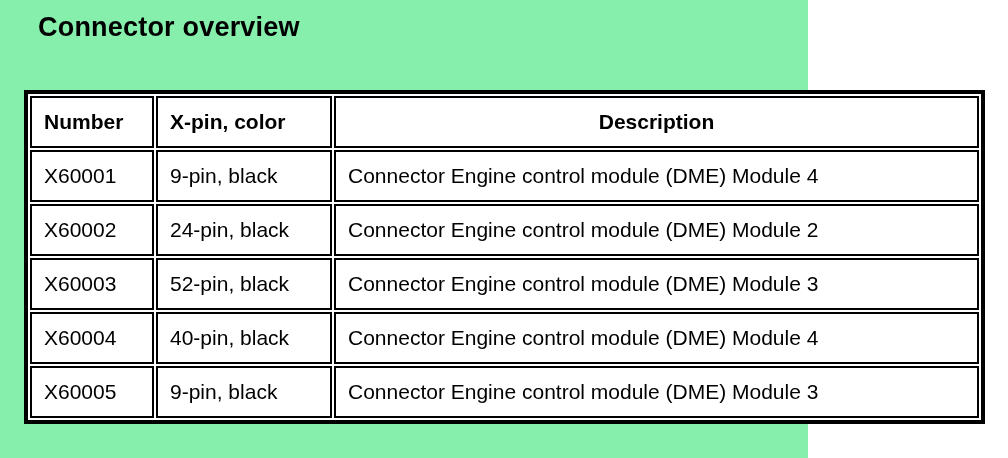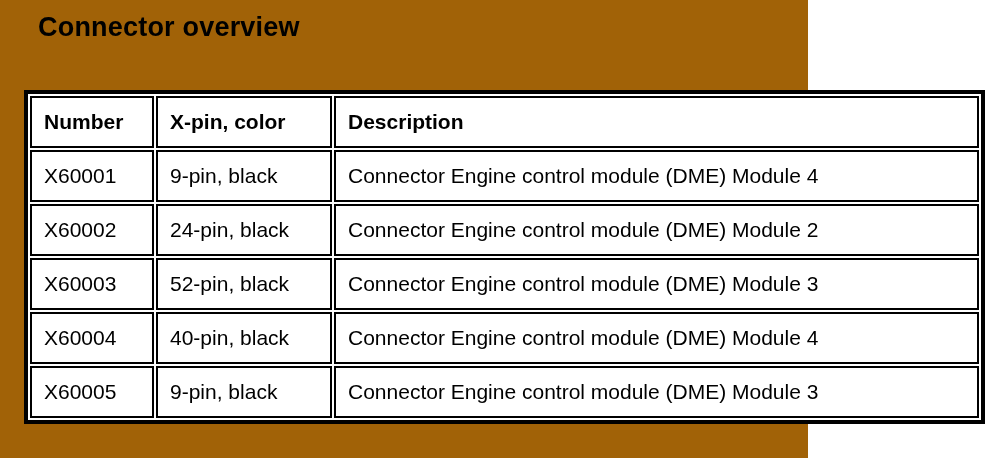--- a/index.html
+++ b/index.html
@@ -10,21 +10,21 @@
     background: #ffffff;
     font-family: "Liberation Sans", "DejaVu Sans", sans-serif;
     color: #000000;
     overflow: hidden;
   }
 
   .page {
     position: relative;
     width: 808px;
     height: 458px;
-    background: #a16207;
+    background: #86efac;
   }
 
   .page-title {
     position: absolute;
     left: 38px;
     top: 12px;
     font-size: 27px;
     font-weight: bold;
     letter-spacing: 0.2px;
     color: #000000;
@@ -53,20 +53,21 @@
     white-space: nowrap;
     overflow: hidden;
   }
 
   .connector-table th {
     font-weight: bold;
     text-align: left;
   }
 
   .connector-table th.col-description {
+    text-align: center;
   }
 
   .connector-table td {
     font-weight: normal;
     text-align: left;
     margin-top: 16px;
   }
 
   col.col-number      { width: 124px; }
   col.col-pin         { width: 176px; }

